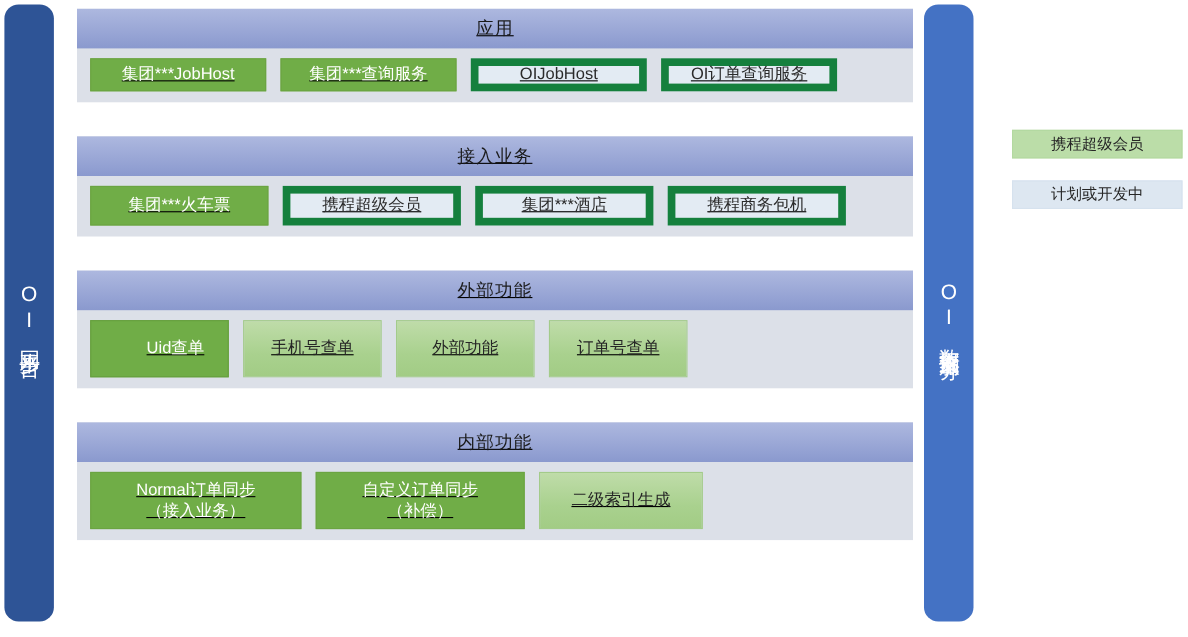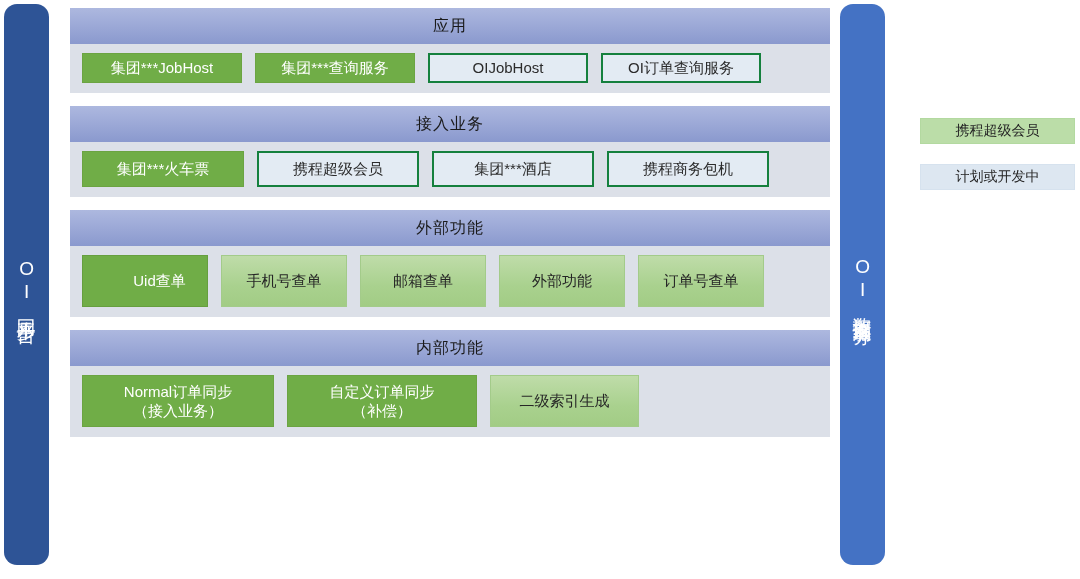--- a/index.html
+++ b/index.html
@@ -50,22 +50,23 @@
   
   .panels {
     position: absolute;
     left: 70px;
     top: 8px;
     width: 760px;
   }
   .panel {
     width: 100%;
     background: #DCE0E8;
-    margin-bottom: 13px;
-    box-sizing: border-box;
+    margin-bottom: 31px;
+    box-sizing: border-box;
+    text-decoration: underline;
   }
   .panel-header {
     height: 36px;
     background: linear-gradient(to bottom, #ADB8DF 0%, #9AA7D6 55%, #8A99CE 100%);
     color: #1a1a1a;
     font-size: 16px;
     display: flex;
     align-items: center;
     justify-content: center;
     letter-spacing: 1px;
@@ -102,21 +103,21 @@
   }
   .node.darkgreen {
     background: #70AD47;
     color: #ffffff;
     border: 1px solid #669F3F;
     padding-left: 29px;
   }
   .node.lightblue {
     background: #E3EBF3;
     color: #2b2b2b;
-    border: 2px solid #15803d;
+    border: 7px solid #15803d;
   }
 
   
   .row-apps .node { height: 30px; }
   .row-apps .node.green { width: 160px; }
   .row-apps .node.lightblue { width: 160px; }
 
   .row-biz .node { height: 36px; width: 162px; }
 
   .row-ext .node { height: 52px; width: 126px; }
@@ -190,21 +191,20 @@
       <div class="node lightblue">集团***酒店</div>
       <div class="node lightblue">携程商务包机</div>
     </div>
   </div>
 
   <div class="panel">
     <div class="panel-header">外部功能</div>
     <div class="panel-body row-ext">
       <div class="node darkgreen">Uid查单</div>
       <div class="node lightgreen">手机号查单</div>
-      <div class="node lightgreen">邮箱查单</div>
       <div class="node lightgreen">外部功能</div>
       <div class="node lightgreen">订单号查单</div>
     </div>
   </div>
 
   <div class="panel">
     <div class="panel-header">内部功能</div>
     <div class="panel-body row-int">
       <div class="node green n0">Normal订单同步
 （接入业务）</div>

